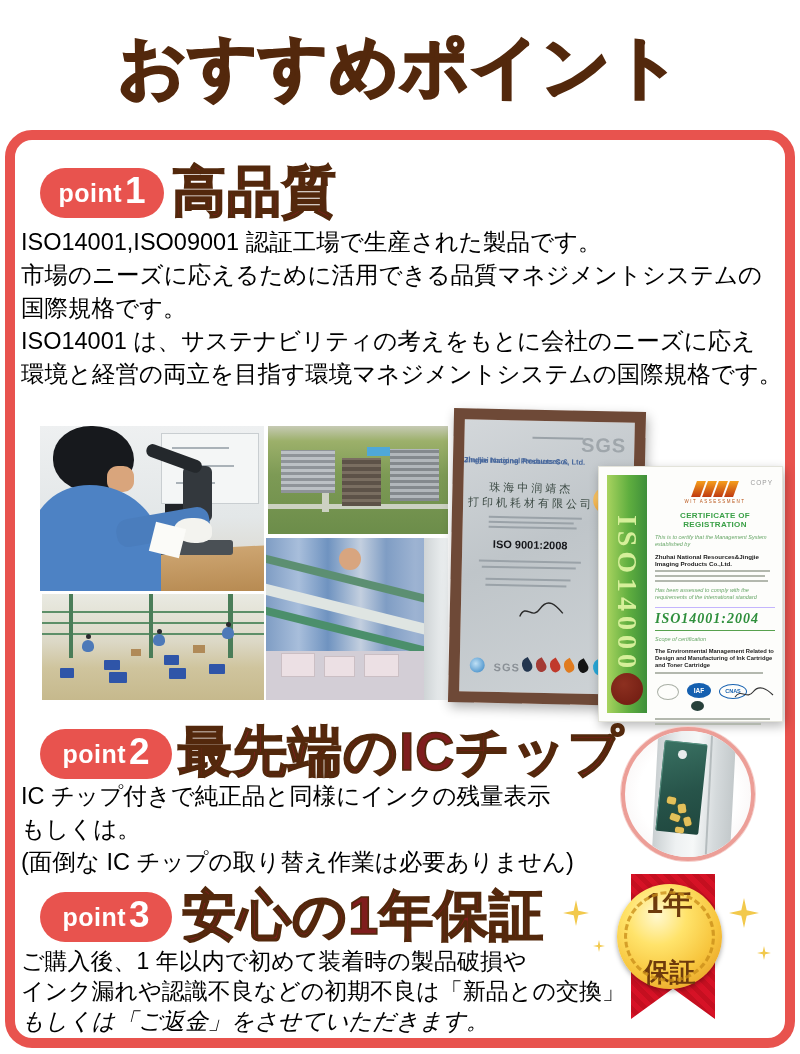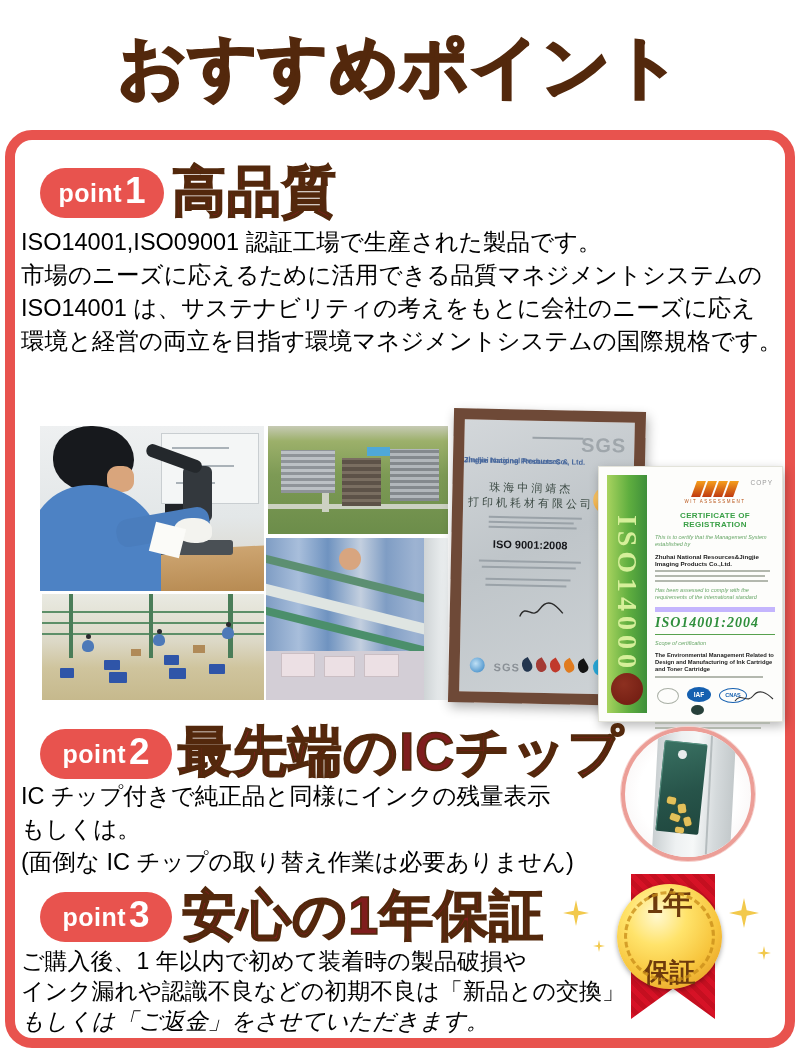--- a/index.html
+++ b/index.html
@@ -107,21 +107,21 @@
   #cert-iso .content{position:absolute;left:56px;right:7px;top:8px;bottom:8px;font-size:5.5px;color:#444;}
   #cert-iso .copy{position:absolute;right:2px;top:4px;font-size:6.5px;color:#999;letter-spacing:1px;}
   #cert-iso .witbars{display:flex;justify-content:center;gap:2px;margin-top:6px;}
   #cert-iso .witbars i{display:block;width:9px;height:16px;transform:skewX(-20deg);
      background:linear-gradient(180deg,#f59f1c,#c03a10);}
   #cert-iso .witname{text-align:center;font-size:4.5px;color:#b85418;letter-spacing:1.5px;margin-top:2px;}
   #cert-iso .ctitle{text-align:center;font-size:8px;font-weight:bold;color:#3aa047;margin-top:7px;letter-spacing:0.3px;}
   #cert-iso .green-sm{font-style:italic;color:#6aa86a;font-size:5.5px;line-height:7px;margin-top:5px;}
   #cert-iso .comp{font-weight:bold;color:#1a1a1a;font-size:6.2px;margin-top:5px;}
   #cert-iso .aline{height:2px;background:#b3b8ae;margin-top:3px;}
-  #cert-iso .std{margin-top:6px;padding:3px 0;border-top:5px solid #c4b5fd;border-bottom:1px solid #57a14e;
+  #cert-iso .std{margin-top:6px;padding:3px 0;border-top:1px solid #c4b5fd;border-bottom:1px solid #57a14e;
      font-family:"Liberation Serif","DejaVu Serif",serif;font-style:italic;font-weight:bold;
      font-size:14px;color:#2f8f3c;letter-spacing:1px;}
   #cert-iso .scope{font-weight:bold;color:#222;font-size:5.8px;line-height:7px;margin-top:5px;}
   #cert-iso .logos{position:relative;height:30px;margin-top:8px;}
   #cert-iso .ukas{position:absolute;left:2px;top:2px;width:20px;height:14px;border:1px solid #aab0a6;border-radius:50%;}
   #cert-iso .iaf{position:absolute;left:32px;top:1px;width:24px;height:15px;border-radius:50%;background:#1560b0;
      color:#fff;font-size:6.5px;font-weight:bold;text-align:center;line-height:15px;}
   #cert-iso .cnas{position:absolute;left:64px;top:2px;width:26px;height:13px;border-radius:50%;
      border:1px solid #1560b0;color:#1560b0;font-size:5.5px;font-weight:bold;text-align:center;line-height:13px;}
   #cert-iso .darkglobe{position:absolute;left:36px;top:19px;width:13px;height:10px;border-radius:50%;background:#27403a;}
@@ -162,20 +162,21 @@
   <div id="panel">
 
     <div class="pt-badge" style="left:25px;top:28px;width:124px;height:50px;">
       <span class="bt">point</span>
       <span class="bn">1</span>
     </div>
     <div class="pt-heading" style="left:157px;top:16px;">高品質</div>
     <div class="pt-body" style="left:6px;top:86px;width:766px;">
       <div class="bline">ISO14001,ISO09001 認証工場で生産された製品です。</div>
       <div class="bline">市場のニーズに応えるために活用できる品質マネジメントシステムの</div>
+      <div class="bline">国際規格です。</div>
       <div class="bline">ISO14001 は、サステナビリティの考えをもとに会社のニーズに応え</div>
       <div class="bline">環境と経営の両立を目指す環境マネジメントシステムの国際規格です。</div>
     </div>
 
     <div id="photo1" class="photo" style="left:25px;top:286px;width:224px;height:165px;">
       <div class="board">
         <div class="scrib" style="left:10%;top:20%;width:60%;"></div>
         <div class="scrib" style="left:20%;top:45%;width:55%;"></div>
         <div class="scrib" style="left:15%;top:70%;width:40%;"></div>
       </div>

